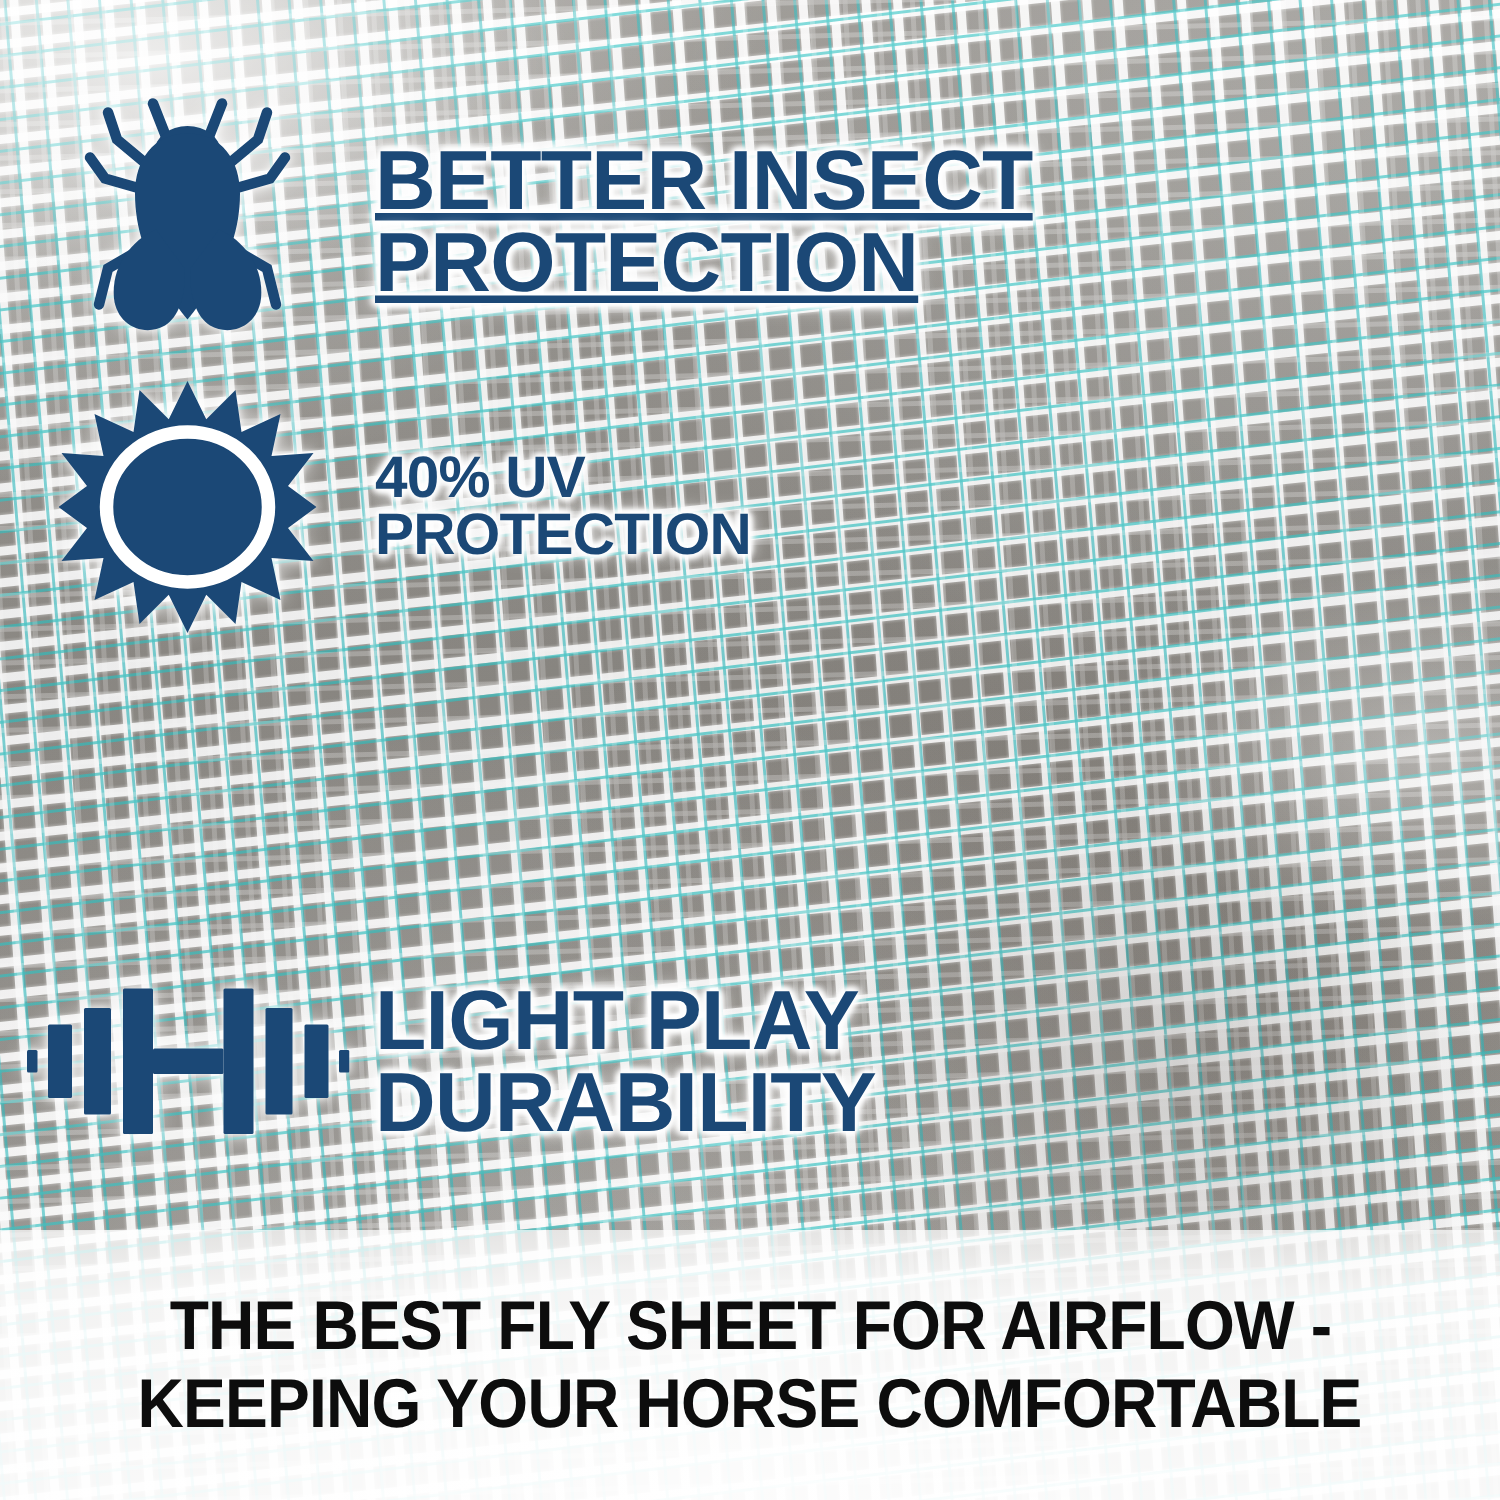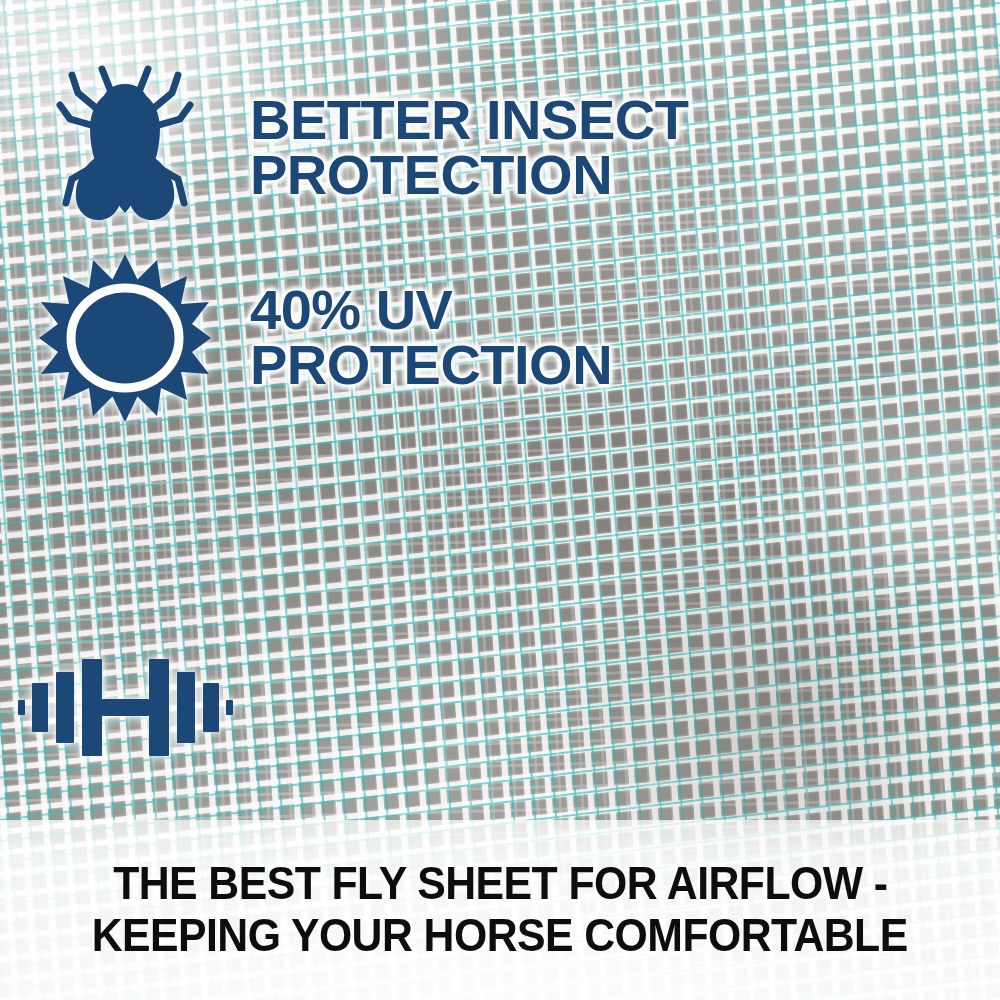--- a/index.html
+++ b/index.html
@@ -99,22 +99,22 @@
   }
   .navy { color:#1b4876; }
   .red  { color:#d8232a; }
 
   
   #row-insect      { left:0;  top:58px;  width:1000px; height:180px; }
   #row-uv          { left:0;  top:248px; width:1000px; height:180px; }
   #row-airflow     { left:0;  top:440px; width:1000px; height:180px; }
   #row-durability  { left:0;  top:630px; width:1000px; height:155px; }
 
-  #row-insect     .feat-text { font-size:56px; }
-  #row-uv         .feat-text { font-size:56px; }
+  #row-insect     .feat-text { font-size:56px;text-decoration:underline; }
+  #row-uv         .feat-text { font-size:39px; }
   #row-airflow    .feat-text { font-size:56px; }
   #row-durability .feat-text { font-size:56px; }
 
   
   #caption-band{
     position:absolute; left:0; right:0; bottom:0; height:180px; z-index:3;
     background:linear-gradient(to bottom, rgba(255,255,255,.72) 0%, rgba(255,255,255,.88) 22%, rgba(255,255,255,.93) 100%);
     display:flex; flex-direction:column; align-items:center; justify-content:center;
   }
   #caption-band .cap-line{
@@ -216,20 +216,22 @@
 
           <rect x="84" y="44" width="47" height="17" rx="1"></rect>
 
           <rect x="131" y="4" width="20" height="97" rx="1"></rect>
           <rect x="159" y="17" width="18" height="71" rx="1"></rect>
           <rect x="185" y="28" width="16" height="49" rx="1"></rect>
           <rect x="208" y="45" width="7" height="15" rx="1"></rect>
         </g>
       </svg>
     </div>
+    <div class="feat-text navy">LIGHT PLAY
+DURABILITY</div>
   </div>
 
 </div>
 
 <div id="caption-band">
   <div class="cap-line">THE BEST FLY SHEET FOR AIRFLOW -</div>
   <div class="cap-line">KEEPING YOUR HORSE COMFORTABLE</div>
 </div>
 
 </body></html>

